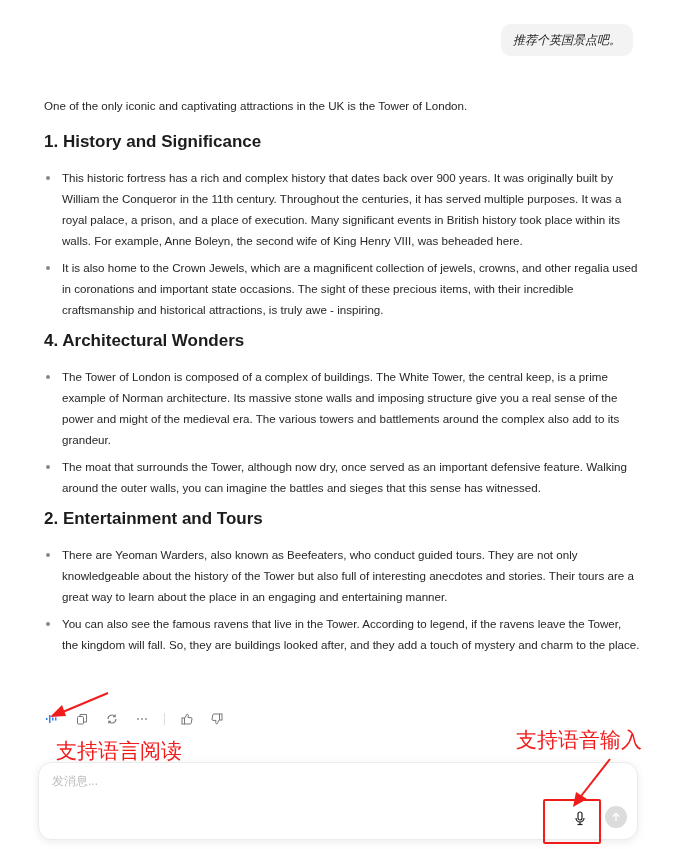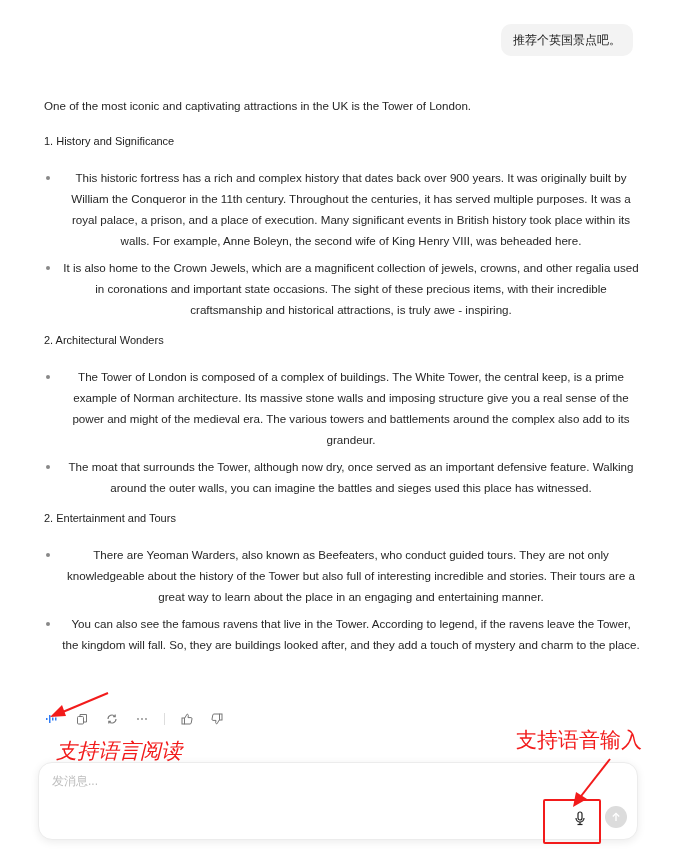--- a/index.html
+++ b/index.html
@@ -1,61 +1,61 @@
 <!DOCTYPE html>
 <html><head>
 <meta charset="utf-8">
 <style>
   html, body { margin:0; padding:0; background:#ffffff; }
   body { width:680px; height:849px; position:relative; overflow:hidden;
          font-family:"Liberation Sans","DejaVu Sans",sans-serif; color:#1f1f1f; }
   .user-bubble { position:absolute; left:501px; top:24px; height:32px; padding:0 12px;
-                 background:#f3f3f3; border-radius:10px; font-size:12px; line-height:32px; color:#222; }
+                 background:#f3f3f3; border-radius:10px; font-size:12px; line-height:32px; color:#222;font-style:italic; }
   .answer { position:absolute; left:44px; top:95px; width:596px; font-size:11.6px; line-height:21px; color:#262626; }
   .answer p { margin:0 0 15px 0; }
-  .answer h4 { margin:0 0 15px 0; font-size:11px; font-weight:normal; color:#1c1c1c; }
+  .answer h4 { margin:0 0 15px 0; font-size:17px; font-weight:bold; color:#1c1c1c; }
   .answer ul { margin:0 0 10px 0; padding:0; list-style:none; }
-  .answer li { position:relative; padding-left:18px; margin-bottom:6px;text-align:center; }
+  .answer li { position:relative; padding-left:18px; margin-bottom:6px; }
   .answer li::before { content:""; position:absolute; left:2px; top:9px; width:4px; height:4px; border-radius:50%; background:#888; }
   .actions { position:absolute; left:44px; top:709px; height:20px; display:flex; align-items:center; gap:14px; }
   .act { width:16px; height:16px; display:flex; align-items:center; justify-content:center; color:#777; cursor:pointer; }
   .sep { width:1px; height:12px; background:#ddd; }
   .annot { position:absolute; color:#f21b1b; font-size:21px; font-family:"DejaVu Sans",sans-serif; }
   .composer { position:absolute; left:38px; top:762px; width:598px; height:76px; background:#fff;
               border:1px solid #ececec; border-radius:14px; box-shadow:0 2px 8px rgba(0,0,0,0.08); }
   .composer input { position:absolute; left:11px; top:10px; width:460px; border:none; outline:none; font-size:12px; color:#737373; background:transparent; }
   .composer input::placeholder { color:#bdbdbd; }
   .mic { position:absolute; left:532px; top:46px; width:18px; height:18px; display:flex; align-items:center; justify-content:center; cursor:pointer; }
   .send { position:absolute; left:566px; top:43px; width:22px; height:22px; border-radius:50%; background:#dcdcdc; display:flex; align-items:center; justify-content:center; cursor:pointer; }
   .redbox { position:absolute; left:543px; top:799px; width:54px; height:41px; border:2px solid #f21b1b; border-radius:2px; pointer-events:none; }
   svg.arrow { position:absolute; left:0; top:0; pointer-events:none; }
 </style>
 </head>
 <body>
 
 <div class="user-bubble">推荐个英国景点吧。</div>
 
 <div class="answer">
-  <p>One of the most iconic and captivating attractions in the UK is the Tower of London.</p>
+  <p>One of the only iconic and captivating attractions in the UK is the Tower of London.</p>
 
   <h4>1. History and Significance</h4>
   <ul>
     <li>This historic fortress has a rich and complex history that dates back over 900 years. It was originally built by William the Conqueror in the 11th century. Throughout the centuries, it has served multiple purposes. It was a royal palace, a prison, and a place of execution. Many significant events in British history took place within its walls. For example, Anne Boleyn, the second wife of King Henry VIII, was beheaded here.</li>
     <li>It is also home to the Crown Jewels, which are a magnificent collection of jewels, crowns, and other regalia used in coronations and important state occasions. The sight of these precious items, with their incredible craftsmanship and historical attractions, is truly awe - inspiring.</li>
   </ul>
 
-  <h4>2. Architectural Wonders</h4>
+  <h4>4. Architectural Wonders</h4>
   <ul>
     <li>The Tower of London is composed of a complex of buildings. The White Tower, the central keep, is a prime example of Norman architecture. Its massive stone walls and imposing structure give you a real sense of the power and might of the medieval era. The various towers and battlements around the complex also add to its grandeur.</li>
-    <li>The moat that surrounds the Tower, although now dry, once served as an important defensive feature. Walking around the outer walls, you can imagine the battles and sieges used this place has witnessed.</li>
+    <li>The moat that surrounds the Tower, although now dry, once served as an important defensive feature. Walking around the outer walls, you can imagine the battles and sieges that this sense has witnessed.</li>
   </ul>
 
   <h4>2. Entertainment and Tours</h4>
   <ul>
-    <li>There are Yeoman Warders, also known as Beefeaters, who conduct guided tours. They are not only knowledgeable about the history of the Tower but also full of interesting incredible and stories. Their tours are a great way to learn about the place in an engaging and entertaining manner.</li>
+    <li>There are Yeoman Warders, also known as Beefeaters, who conduct guided tours. They are not only knowledgeable about the history of the Tower but also full of interesting anecdotes and stories. Their tours are a great way to learn about the place in an engaging and entertaining manner.</li>
     <li>You can also see the famous ravens that live in the Tower. According to legend, if the ravens leave the Tower, the kingdom will fall. So, they are buildings looked after, and they add a touch of mystery and charm to the place.</li>
   </ul>
 </div>
 
 <div class="actions">
   <div class="act">
     <svg width="12" height="10" viewBox="0 0 12 10">
       <rect x="0" y="4" width="1.5" height="2" fill="#2f7cf6"></rect>
       <rect x="3" y="1" width="1.5" height="8" fill="#2f7cf6"></rect>
       <rect x="6" y="3.5" width="1.5" height="3" fill="#2f7cf6"></rect>
@@ -91,21 +91,21 @@
     </svg>
   </div>
   <div class="act">
     <svg width="12" height="12" viewBox="0 0 12 12" fill="none" stroke="#777" stroke-width="1">
       <rect x="8.5" y="1" width="2.5" height="6"></rect>
       <path d="M8.5 6.5L6 10.8c-1 0-1.5-.6-1.3-1.6L5 7.4H2c-.7 0-1.1-.6-1-1.2l.8-4.2c.1-.6.6-1 1.2-1h5.5"></path>
     </svg>
   </div>
 </div>
 
-<div class="annot" style="left:56px;top:737px;font-style:italic;">支持语言阅读</div>
+<div class="annot" style="left:56px;top:737px;">支持语言阅读</div>
 <div class="annot" style="left:516px;top:726px;text-align:right;">支持语音输入</div>
 
 <div class="composer">
   <input type="text" placeholder="发消息..." style="">
   <div class="mic">
     <svg width="12" height="15" viewBox="0 0 12 15" fill="none" stroke="#222" stroke-width="1.2">
       <rect x="4" y="1" width="4" height="8" rx="2"></rect>
       <path d="M2 7a4 4 0 0 0 8 0"></path>
       <path d="M6 11v2.5"></path>
       <path d="M3.5 13.5h5"></path>

